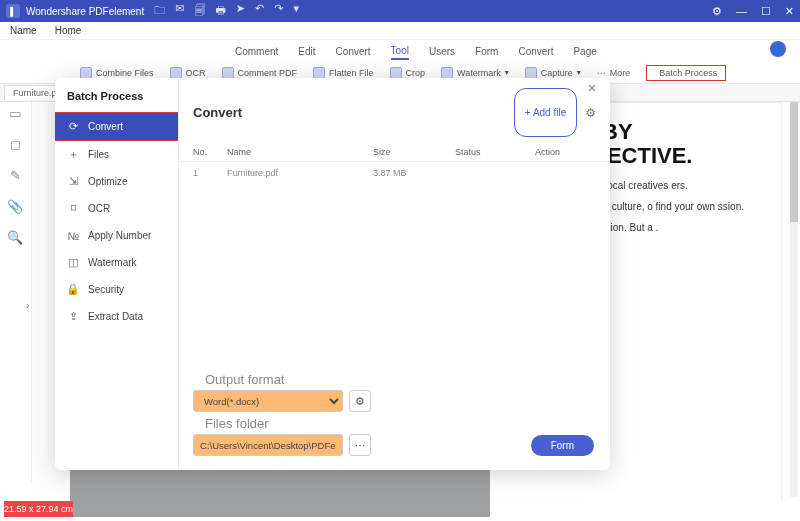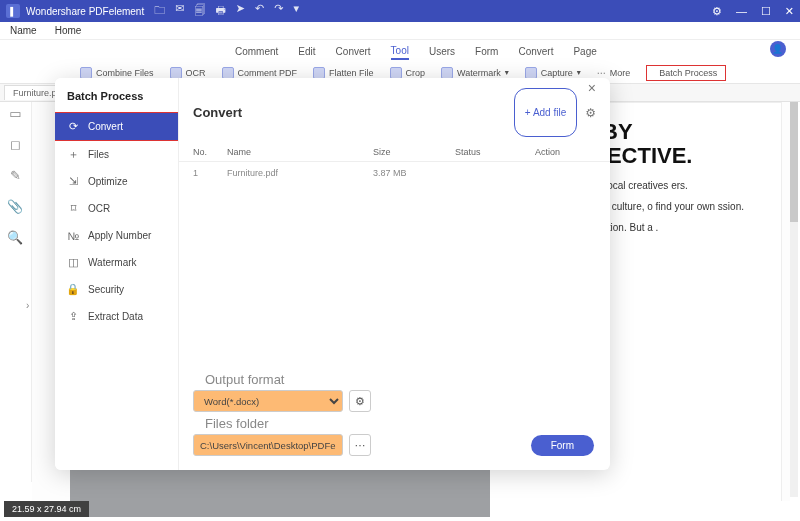--- a/index.html
+++ b/index.html
@@ -23,21 +23,21 @@
 .toolstrip .batch .ic{background:#5a6fd4}
 .tabstrip{height:18px;background:#f7f7f7;border-bottom:1px solid #e2e2e2;display:flex;align-items:center;font-size:9px;color:#666;padding-left:4px}
 .tabstrip .tab{background:#fff;border:1px solid #ddd;border-bottom:none;padding:2px 8px;display:flex;gap:6px;align-items:center}
 .leftrail{position:absolute;left:0;top:102px;width:32px;height:380px;background:#fff;border-right:1px solid #eee;display:flex;flex-direction:column;align-items:center;gap:16px;padding-top:4px;color:#888;font-size:13px}
 .doc-bg{position:absolute;left:32px;top:102px;right:10px;bottom:20px;background:#fdfdfd;overflow:hidden}
 .doc-page{position:absolute;left:60px;top:0;width:690px;height:400px;background:#fff;border:1px solid #eee}
 .doc-text{position:absolute;left:580px;top:120px;width:215px;color:#111;font-family:Georgia,serif}
 .doc-text h1{font-size:22px;font-weight:800;line-height:1.1;margin-bottom:12px}
 .doc-text p{font-size:10px;margin-bottom:10px;color:#333}
 .grayblock{position:absolute;left:70px;bottom:4px;width:420px;height:70px;background:#9ea0a3}
-.statusbar{position:absolute;left:4px;bottom:4px;background:#404040;color:#fff;font-size:9px;padding:3px 8px}
+.statusbar{position:absolute;left:4px;bottom:4px;background:#ef4444;color:#fff;font-size:9px;padding:3px 0}
 .scroll{position:absolute;right:2px;top:102px;width:8px;height:395px;background:#f0f0f0}
 .scroll .thumb{position:absolute;top:0;width:8px;height:120px;background:#c9c9c9}
 
 .dialog{position:absolute;left:55px;top:78px;width:555px;height:392px;background:#fff;border-radius:6px;box-shadow:0 4px 24px rgba(0,0,0,.18);display:flex;overflow:hidden}
 .dlg-side{width:124px;background:#fff;border-right:1px solid #eee;padding-top:8px}
 .dlg-side .hdr{font-size:11px;font-weight:600;color:#222;padding:4px 12px 10px}
 .dlg-side .item{display:flex;align-items:center;gap:8px;padding:7px 12px;font-size:10px;color:#444;cursor:pointer}
 .dlg-side .item .ic{width:13px;height:13px;display:flex;align-items:center;justify-content:center;font-size:11px;color:#666}
 .dlg-side .item.active{background:#3b4db8;color:#fff;border:1px solid #d33;border-left:none;border-right:none}
 .dlg-side .item.active .ic{color:#fff}

